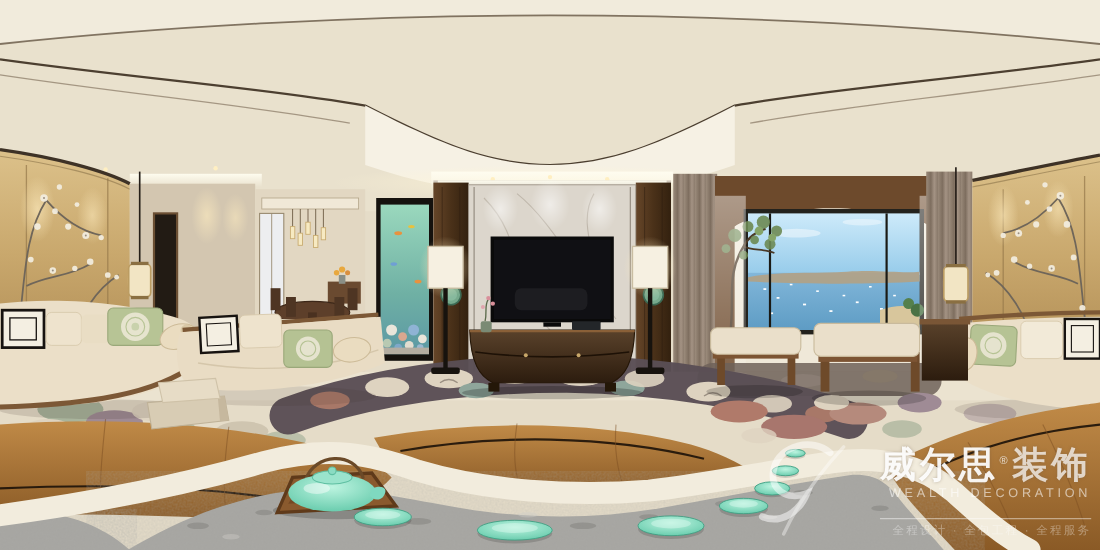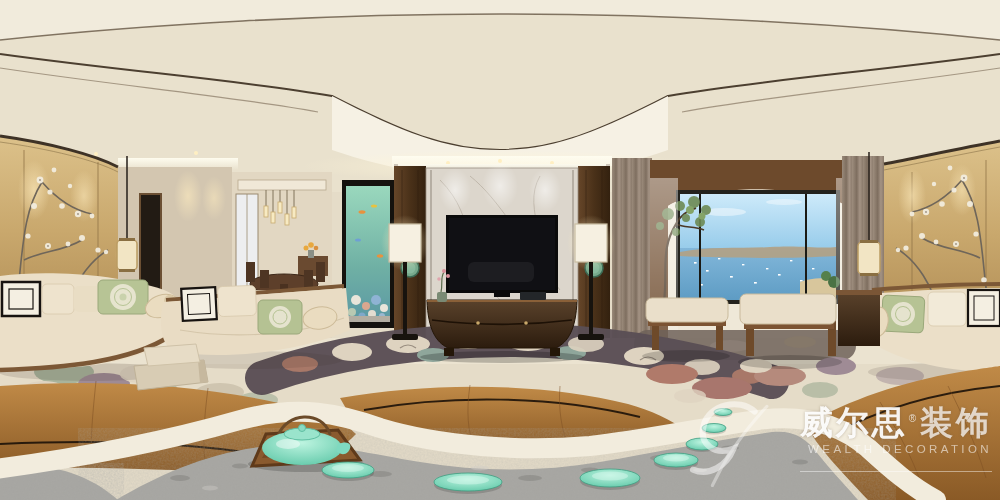--- a/index.html
+++ b/index.html
@@ -601,15 +601,16 @@
 </svg>
 
 <div class="watermark">
   <svg class="wm-logo" viewBox="0 0 100 100">
     <path d="M78,12 C60,-4 26,4 20,28 C14,50 34,62 54,54 C46,74 26,86 8,78" fill="none" stroke="rgba(255,255,255,0.6)" stroke-width="7" stroke-linecap="round"></path>
     <path d="M92,6 C66,34 44,66 30,96" fill="none" stroke="rgba(255,255,255,0.45)" stroke-width="3.5" stroke-linecap="round"></path>
   </svg>
   <div class="wm-text">
     <div class="wm-cn"><span>威尔思</span><sup>®</sup><span class="suffix">装饰</span></div>
     <div class="wm-en">WEALTH DECORATION</div>
+    <div class="wm-tag">全程设计 · 全包工程 · 全程服务</div>
   </div>
 </div>
 </div>
 
 </body></html>

